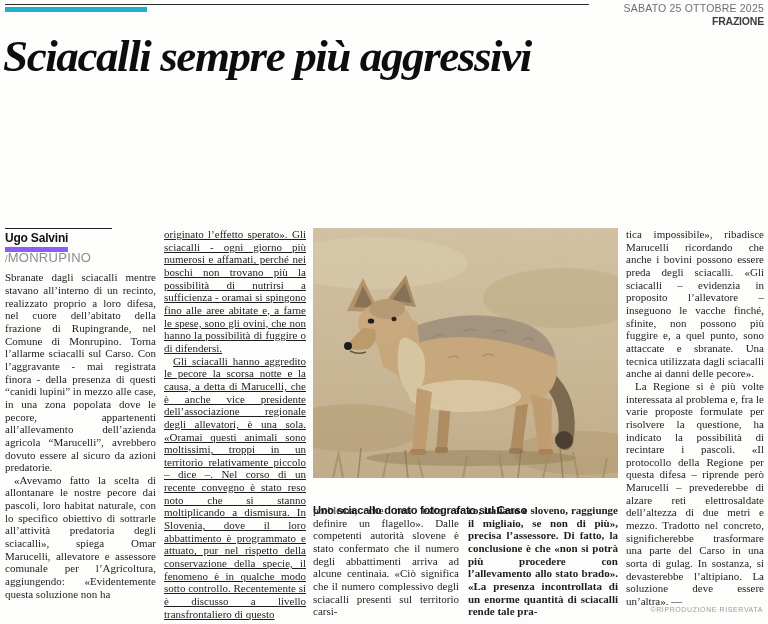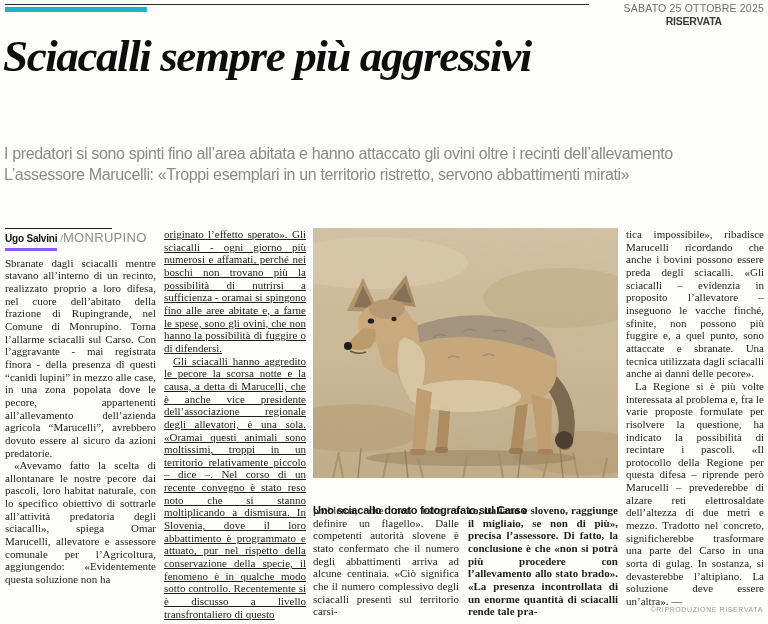--- a/index.html
+++ b/index.html
@@ -8,39 +8,39 @@
     font-family:"Liberation Serif", serif; overflow:hidden; color:#1c1c1c;
   }
   
   .top-rule { position:absolute; left:5px; top:4px; width:584px; height:1px; background:#2b2b2b; }
   .teal-bar { position:absolute; left:5px; top:7px; width:142px; height:5px; }
   .kicker {
     position:absolute; left:5px; top:14px;
     font-family:"Liberation Sans", sans-serif; font-weight:bold;
     font-size:11.5px; letter-spacing:-0.2px; color:#161616; white-space:nowrap;
   }
-  .date-block { position:absolute; right:4px; top:2px; text-align:center; font-family:"Liberation Sans", sans-serif; }
+  .date-block { position:absolute; right:4px; top:2px; text-align:right; font-family:"Liberation Sans", sans-serif; }
   .date-line { font-size:10.5px; color:#6f6f6f; letter-spacing:0.2px; }
   .masthead { font-size:10.5px; font-weight:bold; color:#3b3b3b; letter-spacing:-0.2px; margin-top:1px; }
   .headline {
     position:absolute; left:3px; top:34px; width:760px; margin:0;
     font-family:"Liberation Serif", serif; font-weight:700; color:#0d0d0d;
     font-size:45px; line-height:44px; letter-spacing:-1.4px;font-style:italic;
   }
   .deck {
     position:absolute; left:4px; top:144px; width:762px;
     font-family:"Liberation Sans", sans-serif; font-size:16px; line-height:20.5px;
     color:#8b8b8b; letter-spacing:-0.35px;
   }
   
   .byline { margin:0 0 6px 0; font-family:"Liberation Sans", sans-serif; }
   .byline-rule { width:107px; height:1px; background:#1f1f1f; margin-bottom:3px; }
   .byline-name {
-    display:inline-block; font-weight:bold; font-size:10px; color:#111;
-    border-bottom:3px solid #8b5cf6; padding-bottom:2px; letter-spacing:-0.2px;
+    display:inline-block; font-weight:bold; font-size:12px; color:#111;
+    border-bottom:5px solid #8b5cf6; padding-bottom:2px; letter-spacing:-0.2px;
   }
   .byline-sep { font-size:9.5px; color:#8d8d8d; }
   .byline-place { font-size:13px; color:#8d8d8d; letter-spacing:0.3px; }
   
   .col {
     position:absolute; top:228px; height:396px; overflow:hidden;
     font-size:11px; line-height:12.65px; text-align:justify;
     color:#1d1d1d; hyphens:auto; -webkit-hyphens:auto;
   }
   .col p { margin:0; }
@@ -67,31 +67,27 @@
 </head>
 <body>
 
 <div class="page">
 
   <div class="top-rule"></div>
   <div class="teal-bar" style="background:#1eb2cb"></div>
 
   <div class="date-block">
     <div class="date-line">SABATO 25 OTTOBRE 2025</div>
-    <div class="masthead">RISERVATA</div>
+    <div class="masthead">FRAZIONE</div>
   </div>
 
   <h1 class="headline">
     <span>Sciacalli sempre più aggressivi</span><br>
   </h1>
 
-  <div class="deck">
-    <div>I predatori si sono spinti fino all’area abitata e hanno attaccato gli ovini oltre i recinti dell’allevamento</div>
-    <div>L’assessore Marucelli: «Troppi esemplari in un territorio ristretto, servono abbattimenti mirati»</div>
-  </div>
 
   <div class="col col1">
     <div class="byline">
       <div class="byline-rule"></div>
       <span class="byline-name">Ugo Salvini</span>
       <span class="byline-sep">/</span><span class="byline-place">MONRUPINO</span>
     </div>
     <p>Sbranate dagli sciacalli mentre stavano all’interno di un recinto, realizzato proprio a loro difesa, nel cuore dell’abitato della frazione di Rupingrande, nel Comune di Monrupino. Torna l’allarme sciacalli sul Carso. Con l’aggravante - mai registrata finora - della presenza di questi “canidi lupini” in mezzo alle case, in una zona popolata dove le pecore, appartenenti all’allevamento dell’azienda agricola “Marucelli”, avrebbero dovuto essere al sicuro da azioni predatorie.</p>
     <p class="ind">«Avevamo fatto la scelta di allontanare le nostre pecore dai pascoli, loro habitat naturale, con lo specifico obiettivo di sottrarle all’attività predatoria degli sciacalli», spiega Omar Marucelli, allevatore e assessore comunale per l’Agricoltura, aggiungendo: «Evidentemente questa soluzione non ha</p>
   </div>

